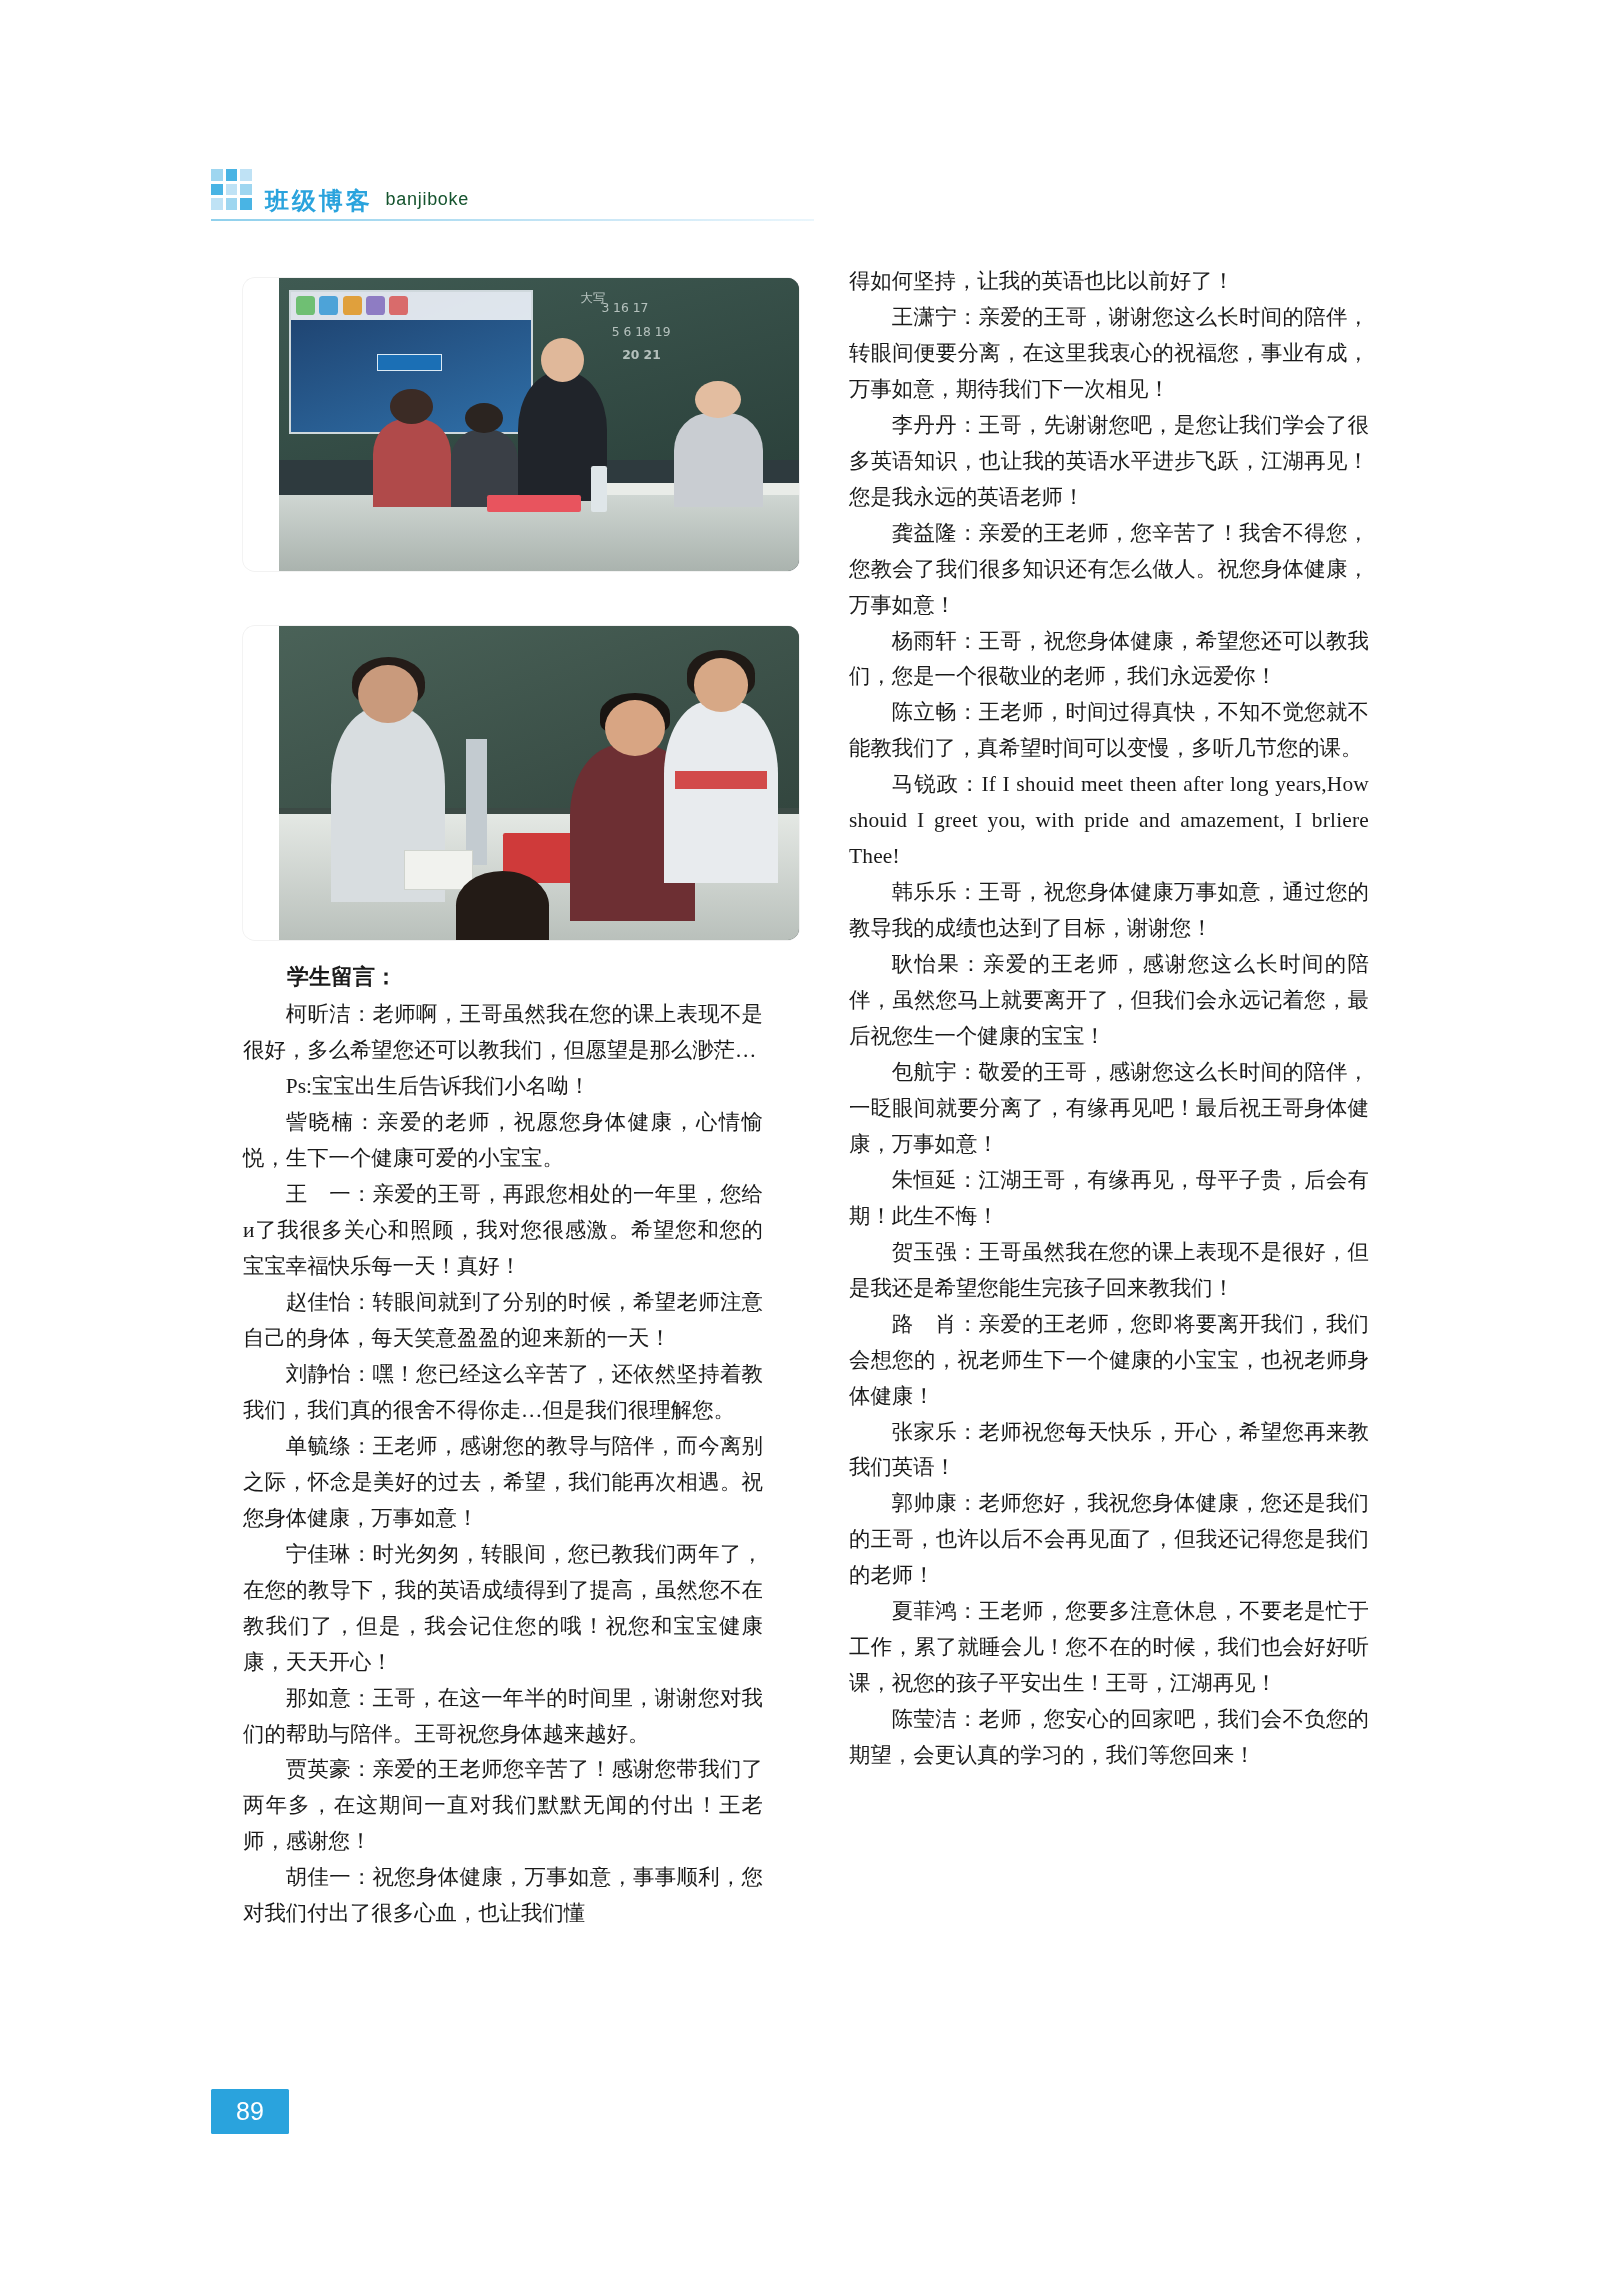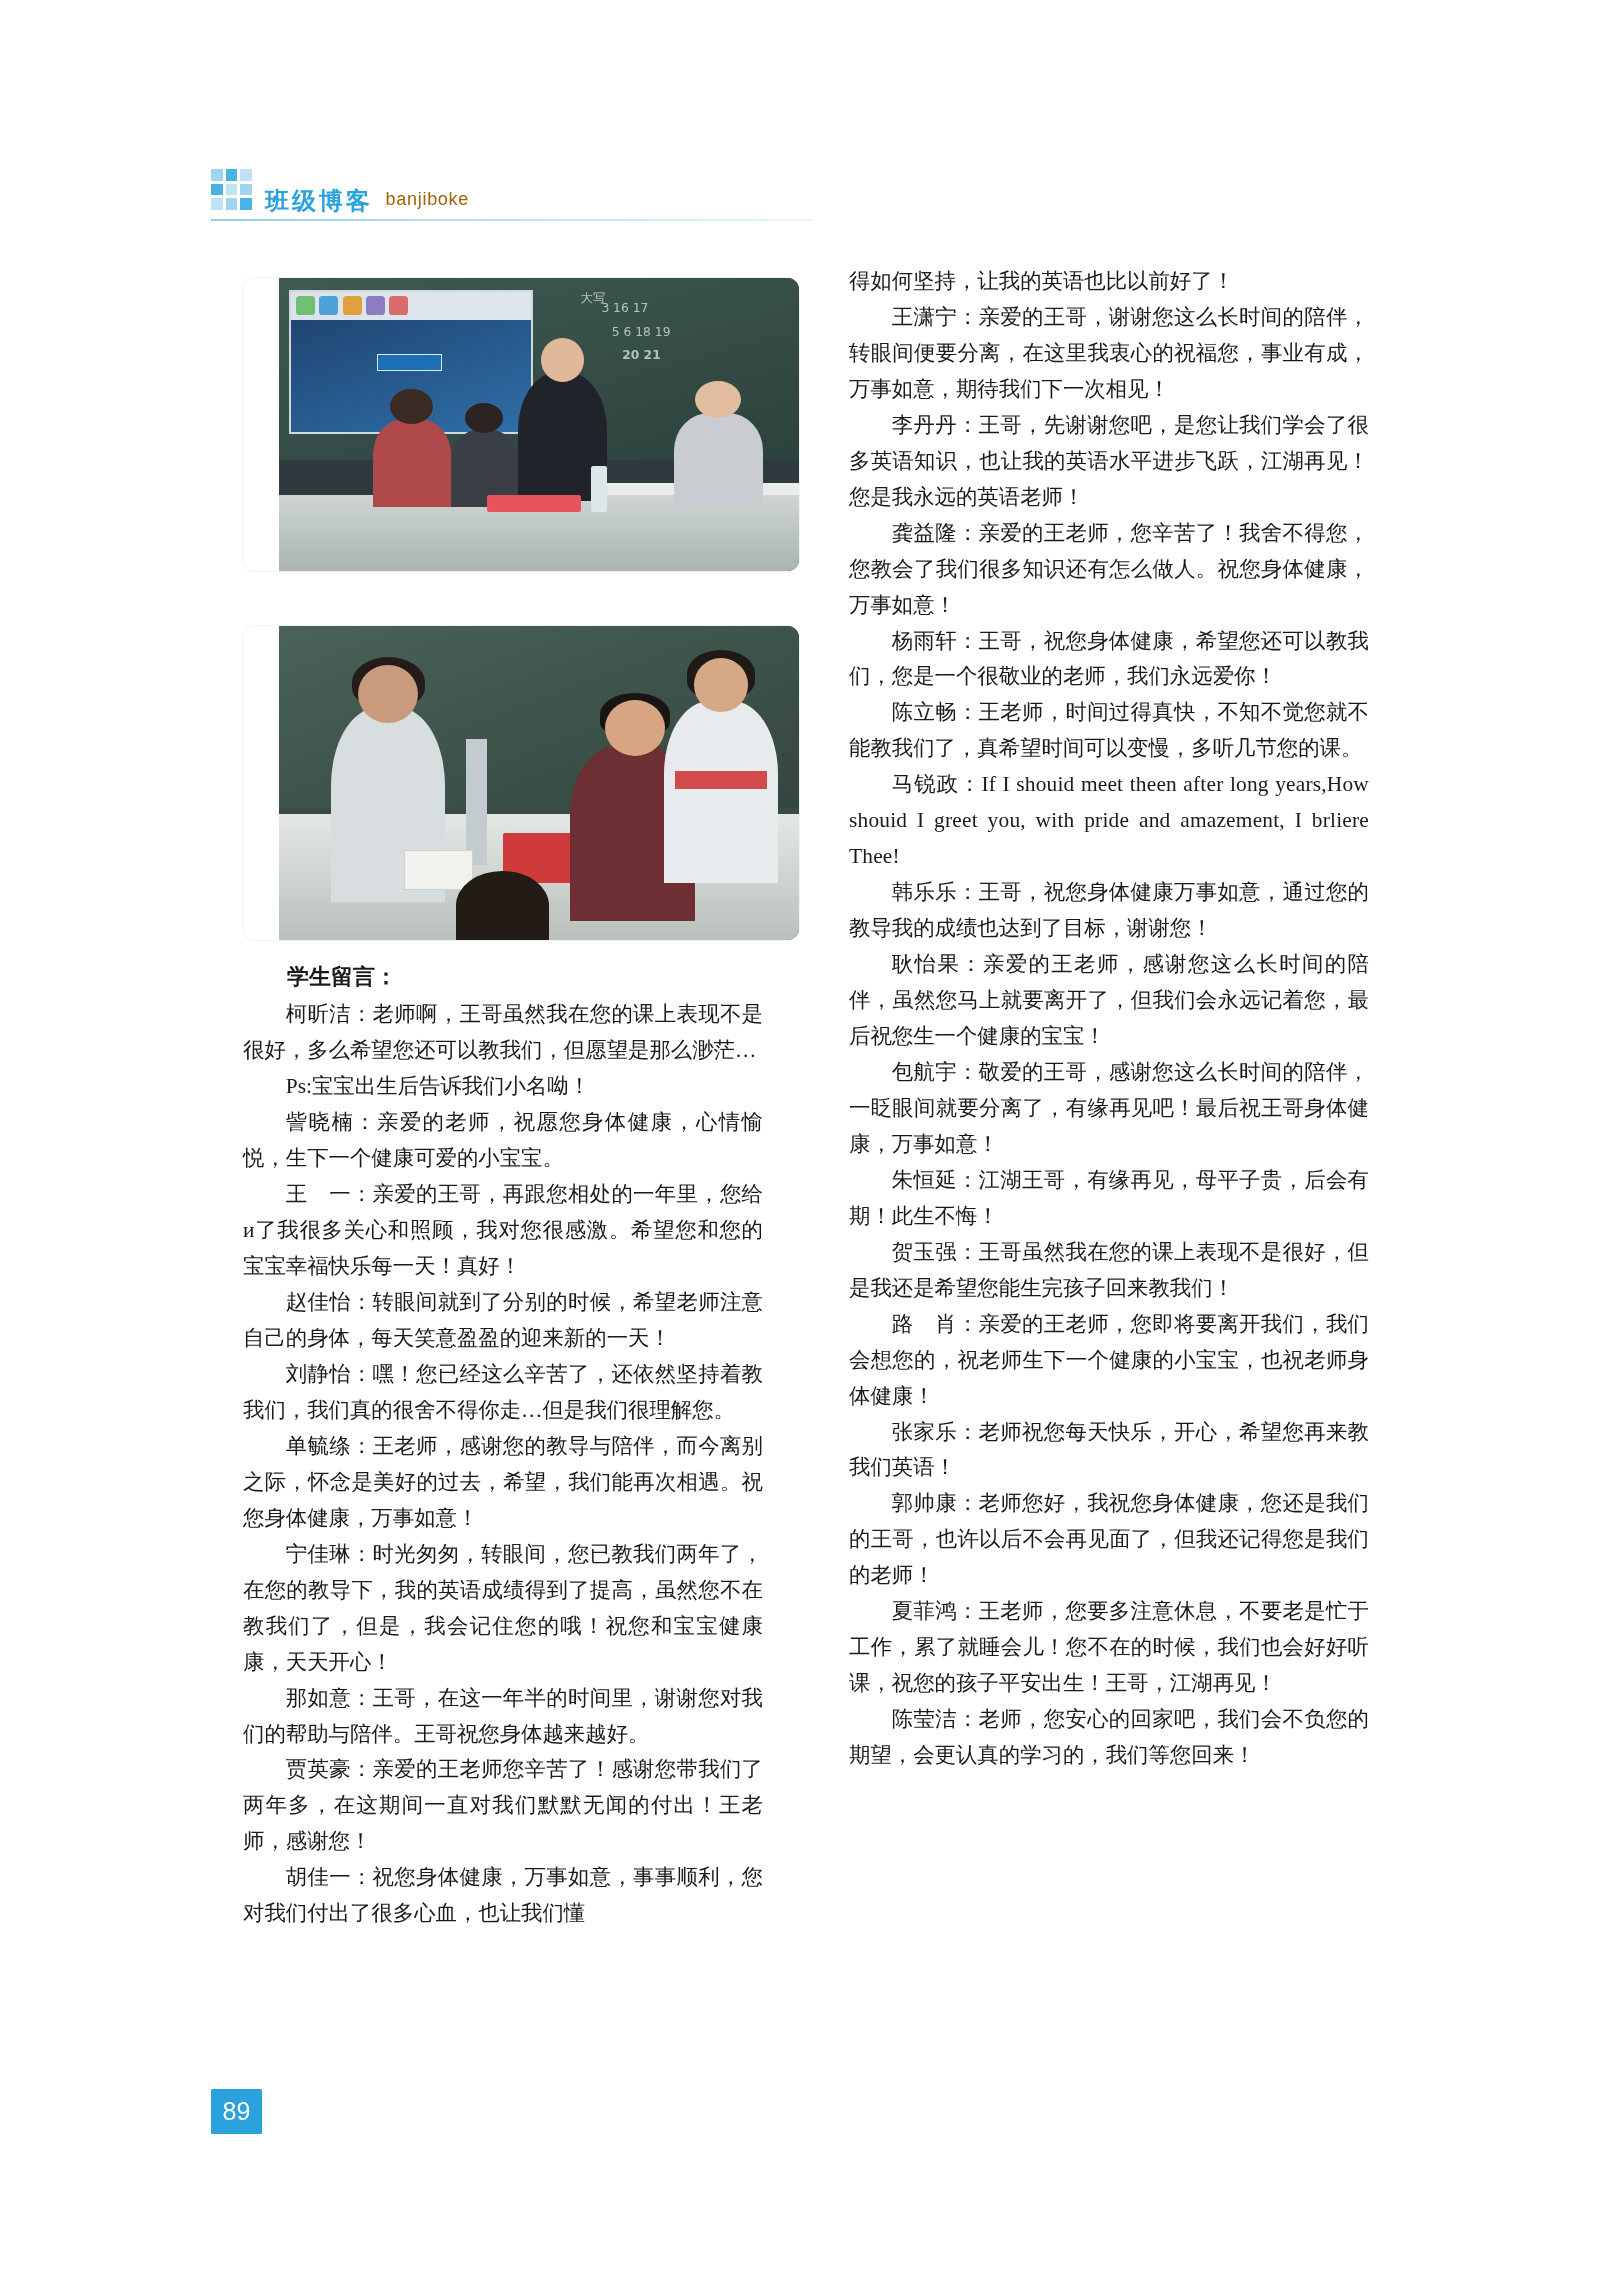--- a/index.html
+++ b/index.html
@@ -37,21 +37,21 @@
     font-family:"DejaVu Sans", sans-serif;
     font-size:24px;
     font-weight:bold;
     letter-spacing:2.9px;
     color:#2aa3dd;
     line-height:1;
   }
   .title-en {
     font-family:"Liberation Sans", sans-serif;
     font-size:18px;
-    color:#a16207;
+    color:#14532d;
     letter-spacing:0.7px;
     margin-bottom:2.9px;
   }
   .header-rule {
     margin-top:5.8px;
     height:2.2px;
     background:linear-gradient(to right,#8fd0ec 0%, #cfe9f7 70%, #eaf6fc 100%);
     width:603px;
   }
   
@@ -168,21 +168,21 @@
   }
   .para.noindent { text-indent:0; }
   .en {
     font-family:"Liberation Serif", serif;
     letter-spacing:0.2px;
   }
   
   .pagenum {
     position:absolute;
     left:211px; top:2089px;
-    width:51px; height:45px;
+    width:78px; height:45px;
     background:#2aa3dd;
     color:#ffffff;
     font-family:"Liberation Sans", sans-serif;
     font-size:25px;
     display:flex; align-items:center; justify-content:center;
     border-radius:1.5px;
   }
 </style>
 </head>
 <body>

